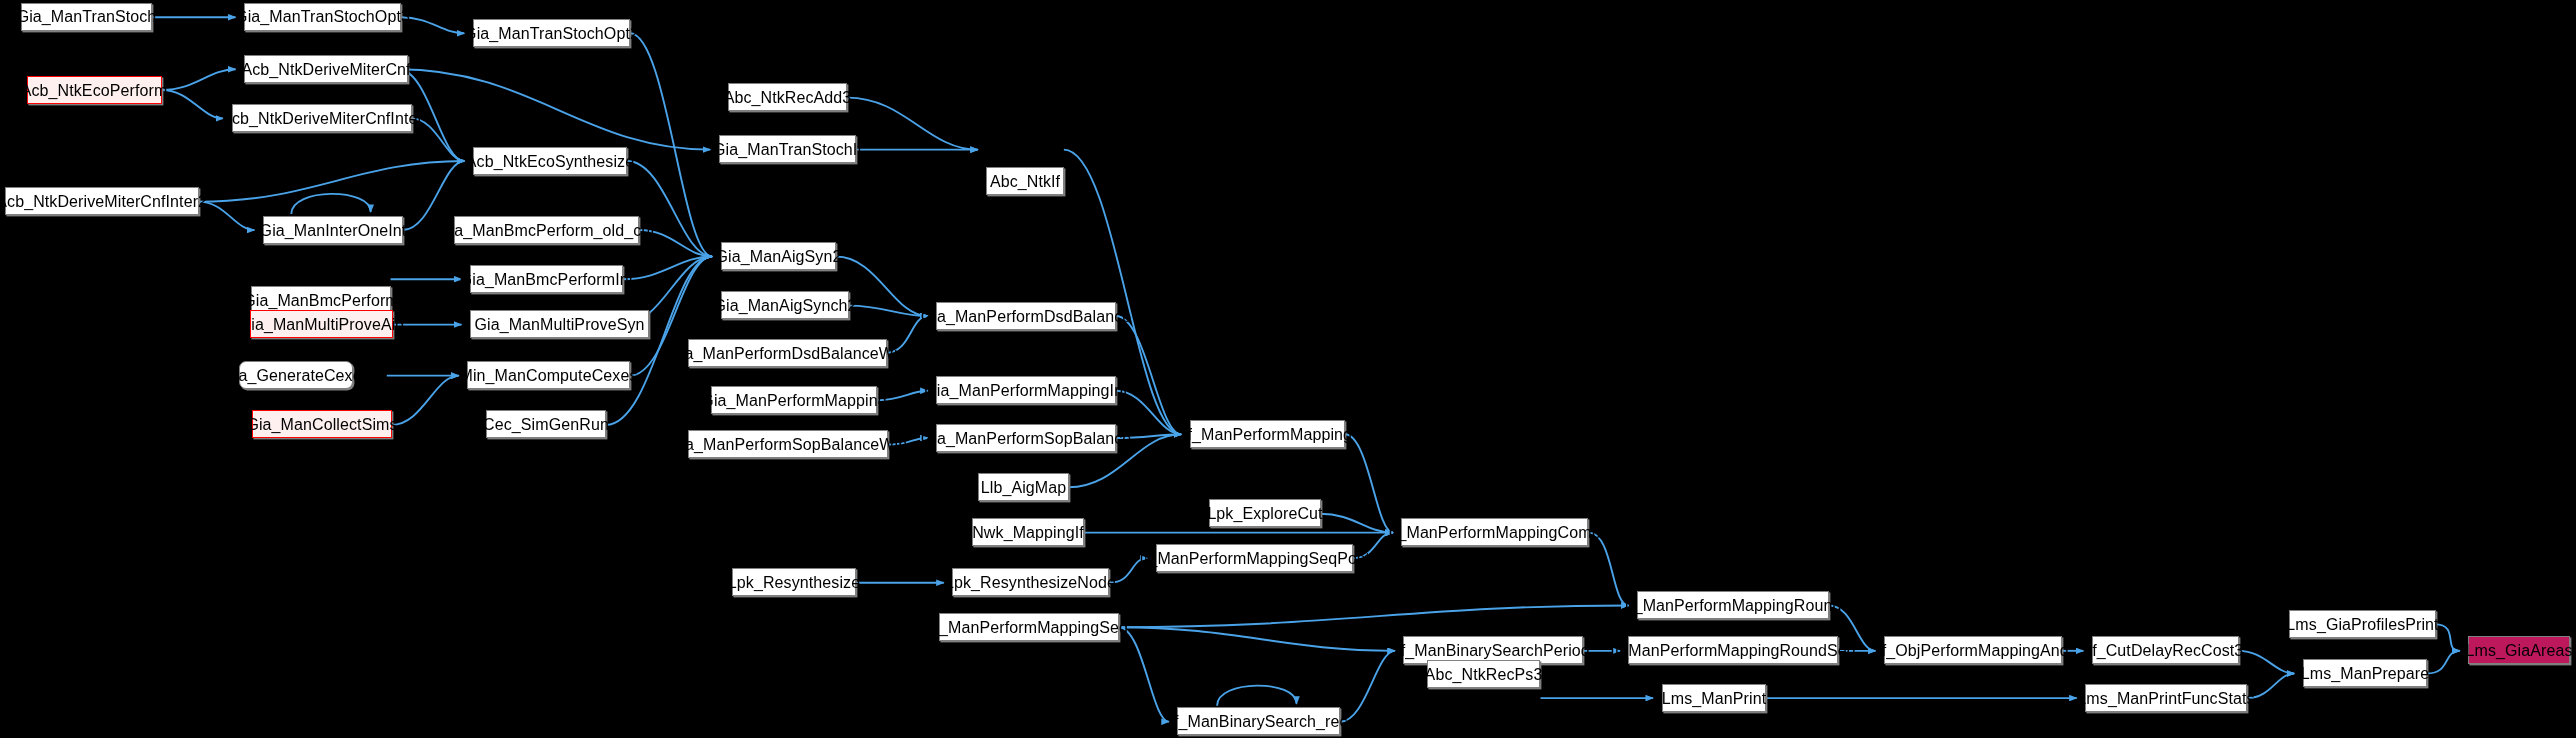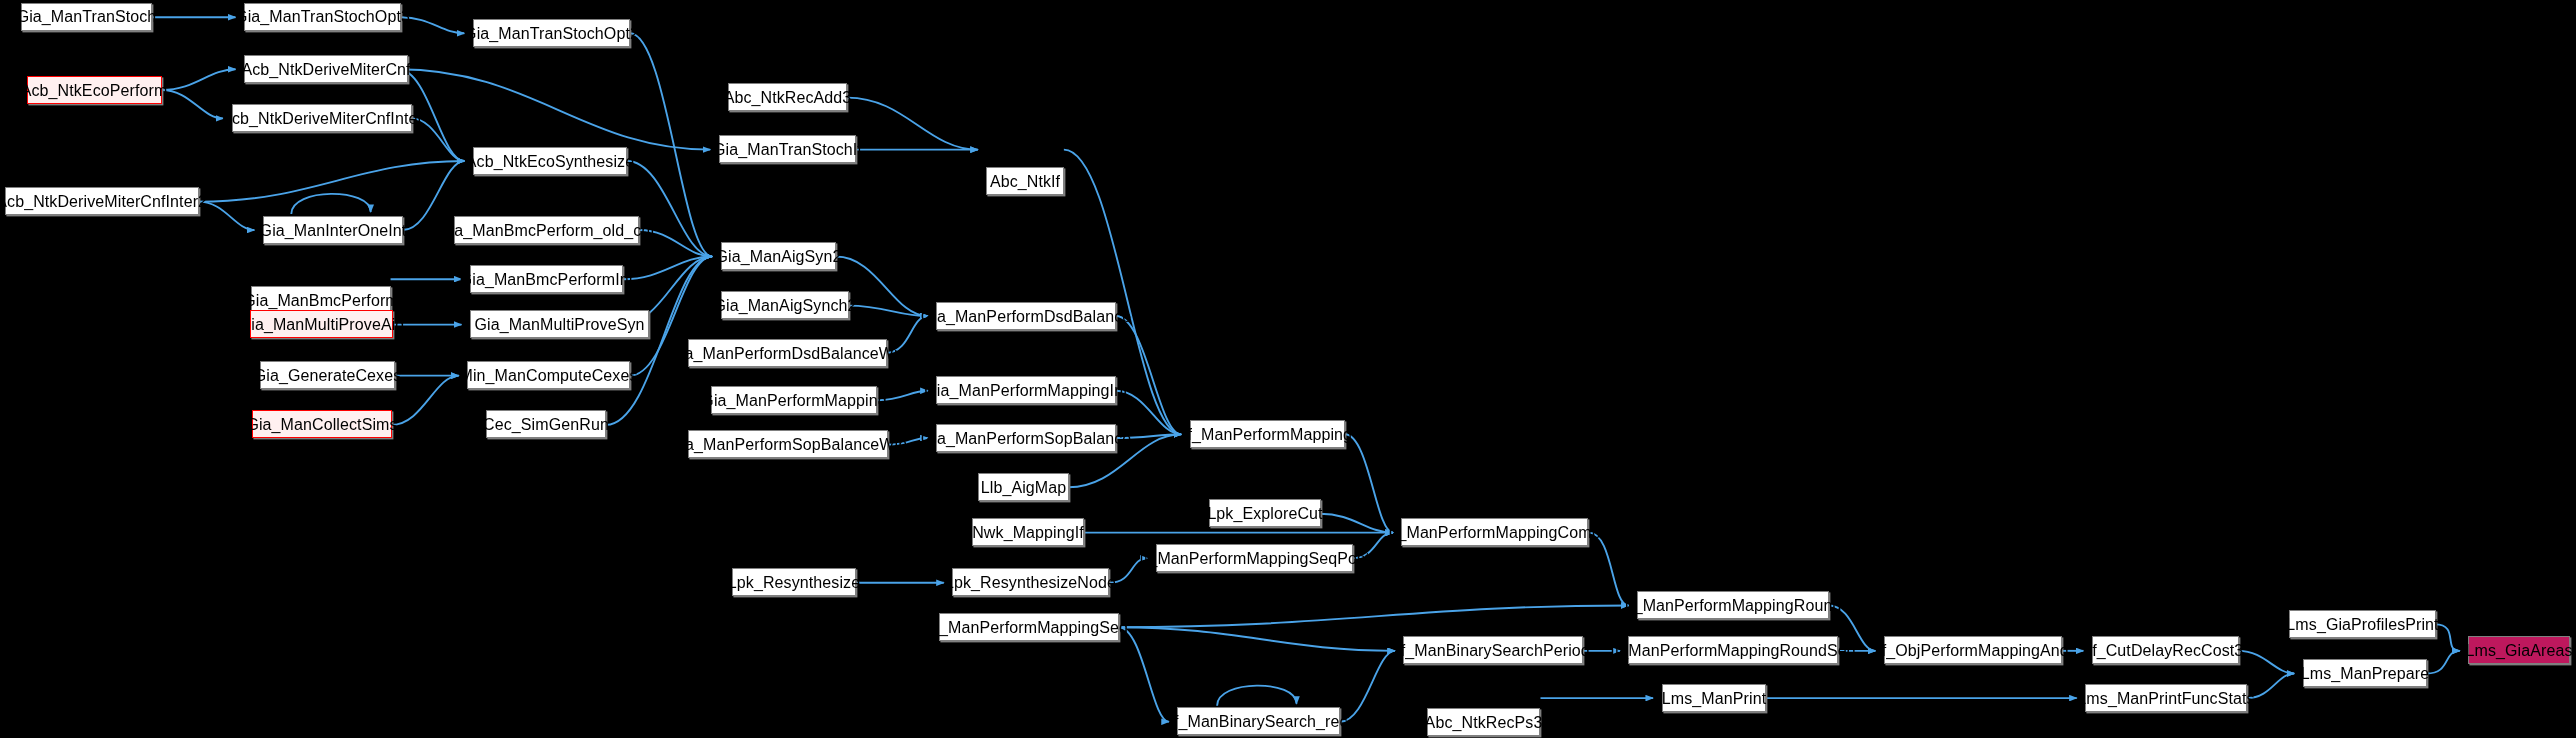--- a/index.html
+++ b/index.html
@@ -192,21 +192,21 @@
       </div>
       <div class="node normal" style="left: 721px; top: 291px; width: 128px;">
         <span class="node-label">Gia_ManAigSynch2</span>
       </div>
       <div class="node normal" style="left: 936px; top: 302px; width: 180px;">
         <span class="node-label">Gia_ManPerformDsdBalance</span>
       </div>
       <div class="node normal" style="left: 688px; top: 339px; width: 199px;">
         <span class="node-label">Gia_ManPerformDsdBalanceWin</span>
       </div>
-      <div class="node normal" style="left: 260px; top: 361px; width: 135px;">
+      <div class="node normal" style="left: 239px; top: 361px; width: 114px; border-radius: 7px;">
         <span class="node-label">Gia_GenerateCexes</span>
       </div>
       <div class="node normal" style="left: 467px; top: 361px; width: 163px;">
         <span class="node-label">Min_ManComputeCexes</span>
       </div>
       <div class="node normal" style="left: 711px; top: 386px; width: 166px;">
         <span class="node-label">Gia_ManPerformMapping</span>
       </div>
       <div class="node normal" style="left: 936px; top: 376px; width: 180px;">
         <span class="node-label">Gia_ManPerformMappingInt</span>
@@ -267,21 +267,21 @@
       </div>
       <div class="node normal" style="left: 1628px; top: 636px; width: 210px;">
         <span class="node-label">If_ManPerformMappingRoundSeq</span>
       </div>
       <div class="node normal" style="left: 1884px; top: 636px; width: 178px;">
         <span class="node-label">If_ObjPerformMappingAnd</span>
       </div>
       <div class="node normal" style="left: 2303px; top: 659px; width: 124px;">
         <span class="node-label">Lms_ManPrepare</span>
       </div>
-      <div class="node normal" style="left: 1427px; top: 708px; width: 113px;">
+      <div class="node normal" style="left: 1427px; top: 660px; width: 113px;">
         <span class="node-label">Abc_NtkRecPs3</span>
       </div>
       <div class="node normal" style="left: 1662px; top: 684px; width: 104px;">
         <span class="node-label">Lms_ManPrint</span>
       </div>
       <div class="node normal" style="left: 2085px; top: 684px; width: 162px;">
         <span class="node-label">Lms_ManPrintFuncStats</span>
       </div>
       <div class="node normal" style="left: 1177px; top: 707px; width: 163px;">
         <span class="node-label">If_ManBinarySearch_rec</span>

